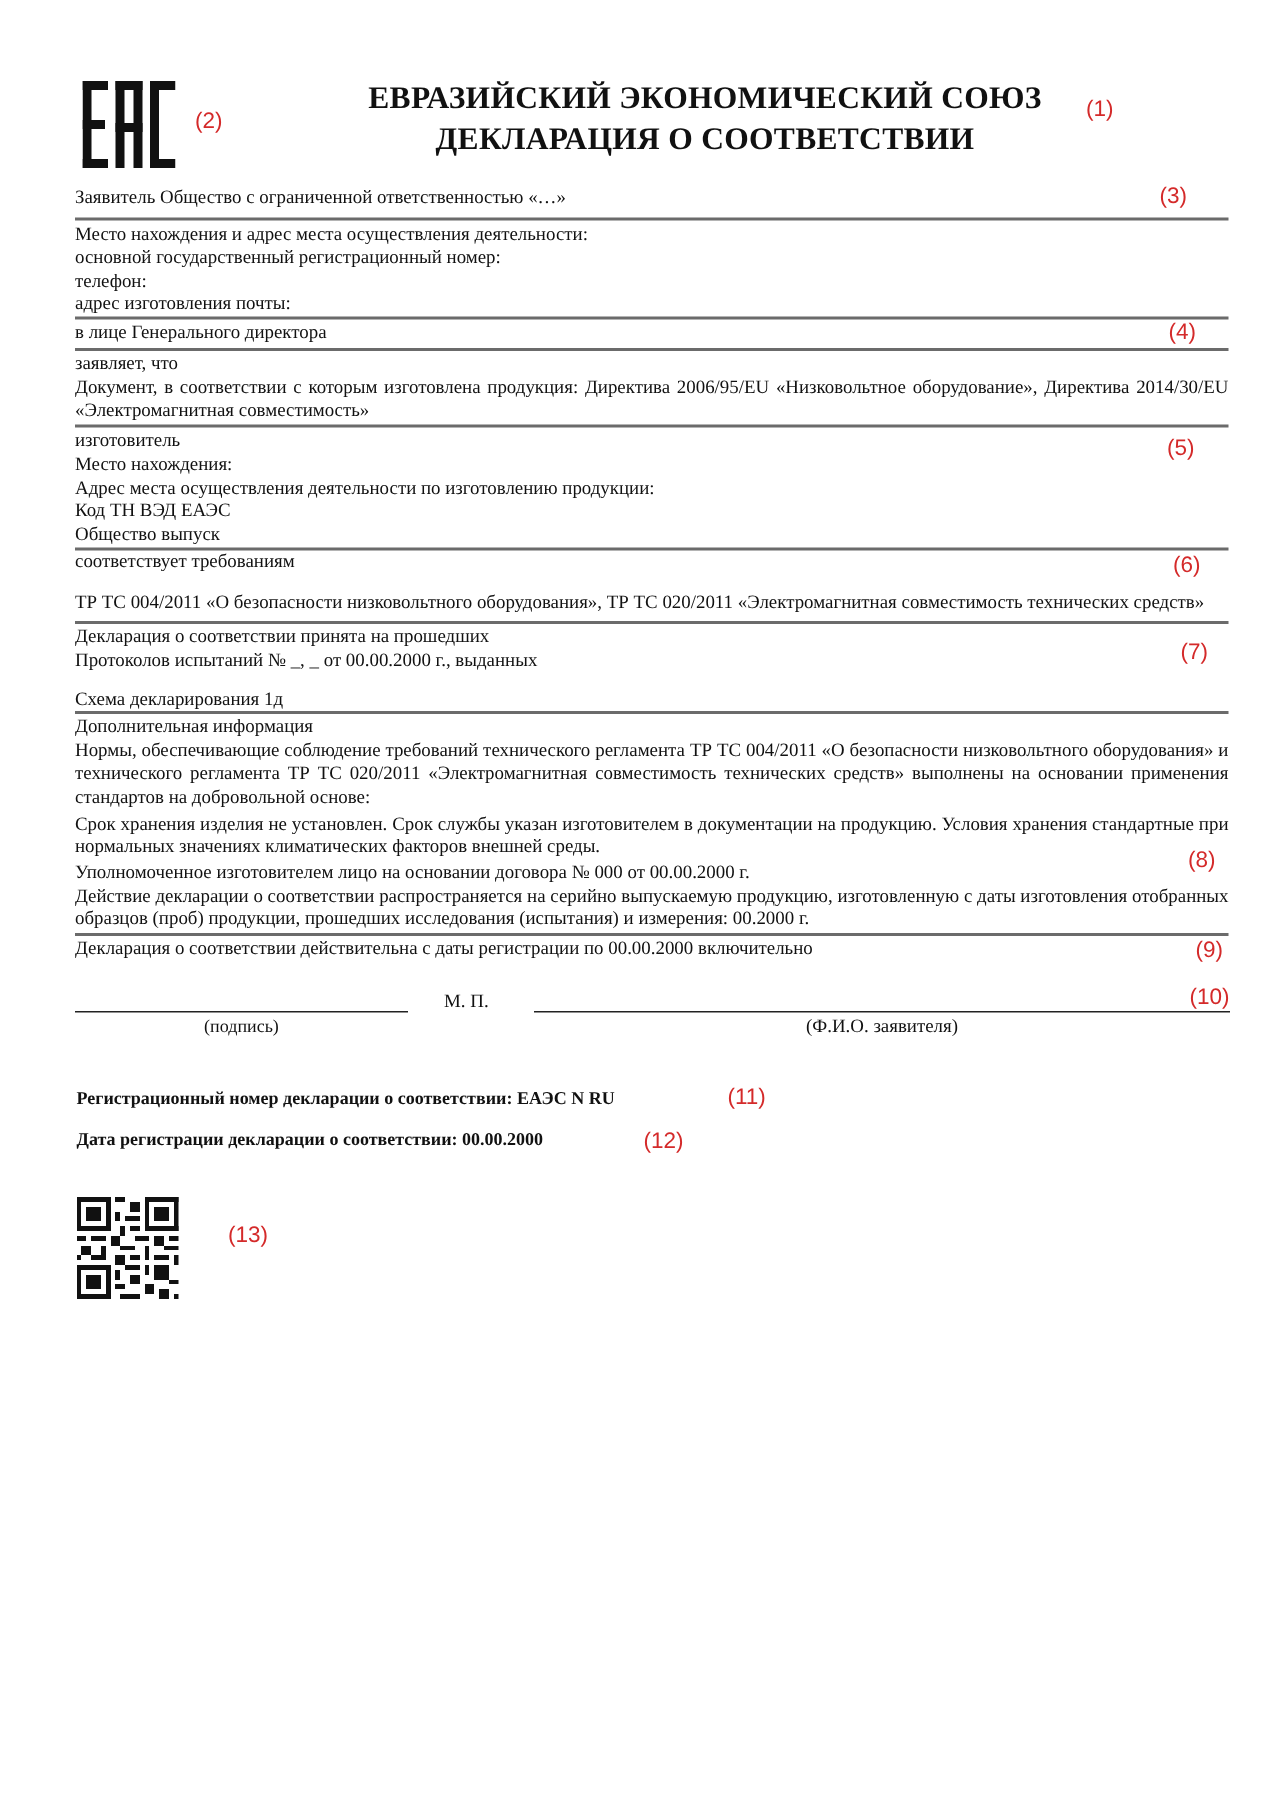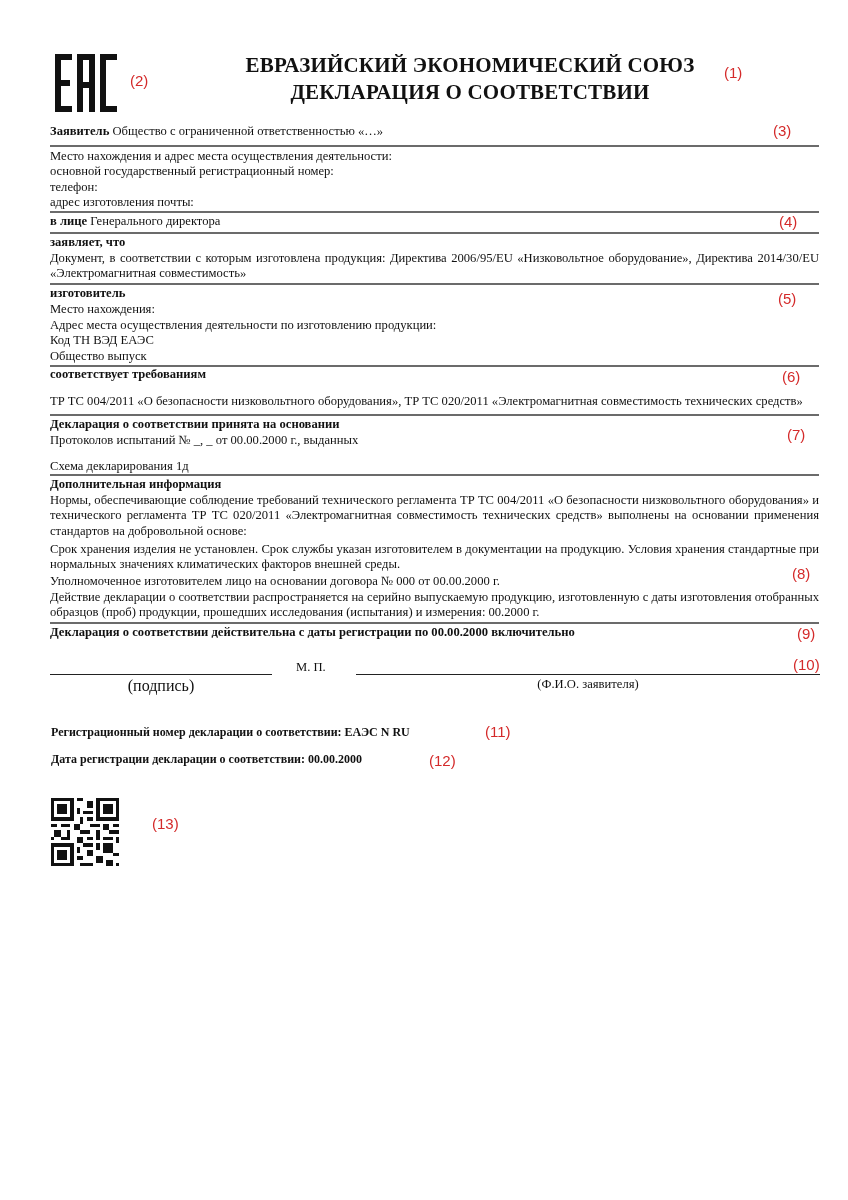--- a/index.html
+++ b/index.html
@@ -7,21 +7,21 @@
          font-family:"Liberation Serif","DejaVu Serif",serif; color:#111; }
   .abs { position:absolute; }
   .marker { position:absolute; font-family:"Liberation Sans","DejaVu Sans",sans-serif;
             color:#d42a2a; font-size:15px; line-height:18px; }
   .eac { position:absolute; left:55px; top:54px; width:62px; height:58px; }
   .title { position:absolute; left:200px; width:540px; text-align:center;
            font-weight:bold; font-size:21px; line-height:26px; letter-spacing:0.2px; }
   .line { position:absolute; left:50px; width:769px; height:0; border-top:2px solid #6b6b6b; }
   .txt { position:absolute; left:50px; width:769px; font-size:12.6px; line-height:15.4px; }
   .txt.j { text-align:justify; }
-  b { font-weight:bold; }
+  b { font-weight:normal; }
   .sigline { position:absolute; height:0; border-top:1px solid #222; }
   .center { text-align:center; }
   .reg { position:absolute; left:51px; font-size:12px; font-weight:bold; }
   .qr { position:absolute; left:51px; top:798px; width:68px; height:68px; }
 </style>
 </head>
 <body>
 
 <svg class="eac" viewBox="0 0 62 58">
   <rect x="0" y="0" width="6" height="58" fill="#111"></rect>
@@ -72,42 +72,42 @@
 <div class="txt" style="top:318px">Адрес места осуществления деятельности по изготовлению продукции:</div>
 <div class="txt" style="top:333px">Код ТН ВЭД ЕАЭС</div>
 <div class="txt" style="top:349px">Общество выпуск</div>
 <div class="line" style="top:365px"></div>
 
 <div class="txt" style="top:367px"><b>соответствует требованиям</b></div>
 <div class="marker" style="left:782px;top:368px">(6)</div>
 <div class="txt j" style="top:394px;text-align-last:left">ТР ТС 004/2011 «О безопасности низковольтного оборудования», ТР ТС 020/2011 «Электромагнитная совместимость технических средств»</div>
 <div class="line" style="top:414px"></div>
 
-<div class="txt" style="top:417px"><b>Декларация о соответствии принята на основании</b></div>
+<div class="txt" style="top:417px"><b>Декларация о соответствии принята на прошедших</b></div>
 <div class="marker" style="left:787px;top:426px">(7)</div>
 <div class="txt" style="top:433px">Протоколов испытаний № _, _ от 00.00.2000 г., выданных</div>
 <div class="txt" style="top:459px">Схема декларирования 1д</div>
 <div class="line" style="top:474px"></div>
 
 <div class="txt" style="top:477px"><b>Дополнительная информация</b></div>
 <div class="txt j" style="top:493px;text-align-last:left">Нормы, обеспечивающие соблюдение требований технического регламента ТР ТС 004/2011 «О безопасности низковольтного оборудования» и технического регламента ТР ТС 020/2011 «Электромагнитная совместимость технических средств» выполнены на основании применения стандартов на добровольной основе:</div>
 <div class="txt j" style="top:542px;text-align-last:left">Срок хранения изделия не установлен. Срок службы указан изготовителем в документации на продукцию. Условия хранения стандартные при нормальных значениях климатических факторов внешней среды.</div>
 <div class="marker" style="left:792px;top:565px">(8)</div>
 <div class="txt" style="top:574px">Уполномоченное изготовителем лицо на основании договора № 000 от 00.00.2000 г.</div>
 <div class="txt j" style="top:590px;text-align-last:left">Действие декларации о соответствии распространяется на серийно выпускаемую продукцию, изготовленную с даты изготовления отобранных образцов (проб) продукции, прошедших исследования (испытания) и измерения: 00.2000 г.</div>
 <div class="line" style="top:622px"></div>
 
 <div class="txt" style="top:625px"><b>Декларация о соответствии действительна с даты регистрации по 00.00.2000 включительно</b></div>
 <div class="marker" style="left:797px;top:625px">(9)</div>
 
 <div class="sigline" style="left:50px;top:674px;width:222px"></div>
 <div class="abs" style="left:296px;top:660px;font-size:12.6px">М. П.</div>
 <div class="sigline" style="left:356px;top:674px;width:464px"></div>
 <div class="marker" style="left:793px;top:656px">(10)</div>
-<div class="abs center" style="left:50px;top:677px;width:222px;font-size:16px">(подпись)</div>
+<div class="abs center" style="left:50px;top:677px;width:222px;font-size:12px">(подпись)</div>
 <div class="abs center" style="left:356px;top:677px;width:464px;font-size:12.6px">(Ф.И.О. заявителя)</div>
 
 <div class="reg" style="top:725px">Регистрационный номер декларации о соответствии: ЕАЭС N RU</div>
 <div class="marker" style="left:485px;top:723px">(11)</div>
 <div class="reg" style="top:752px">Дата регистрации декларации о соответствии: 00.00.2000</div>
 <div class="marker" style="left:429px;top:752px">(12)</div>
 
 <svg class="qr" viewBox="0 0 21 21" shape-rendering="crispEdges">
   <g fill="#111">
     <rect x="0" y="0" width="7" height="1"></rect>

